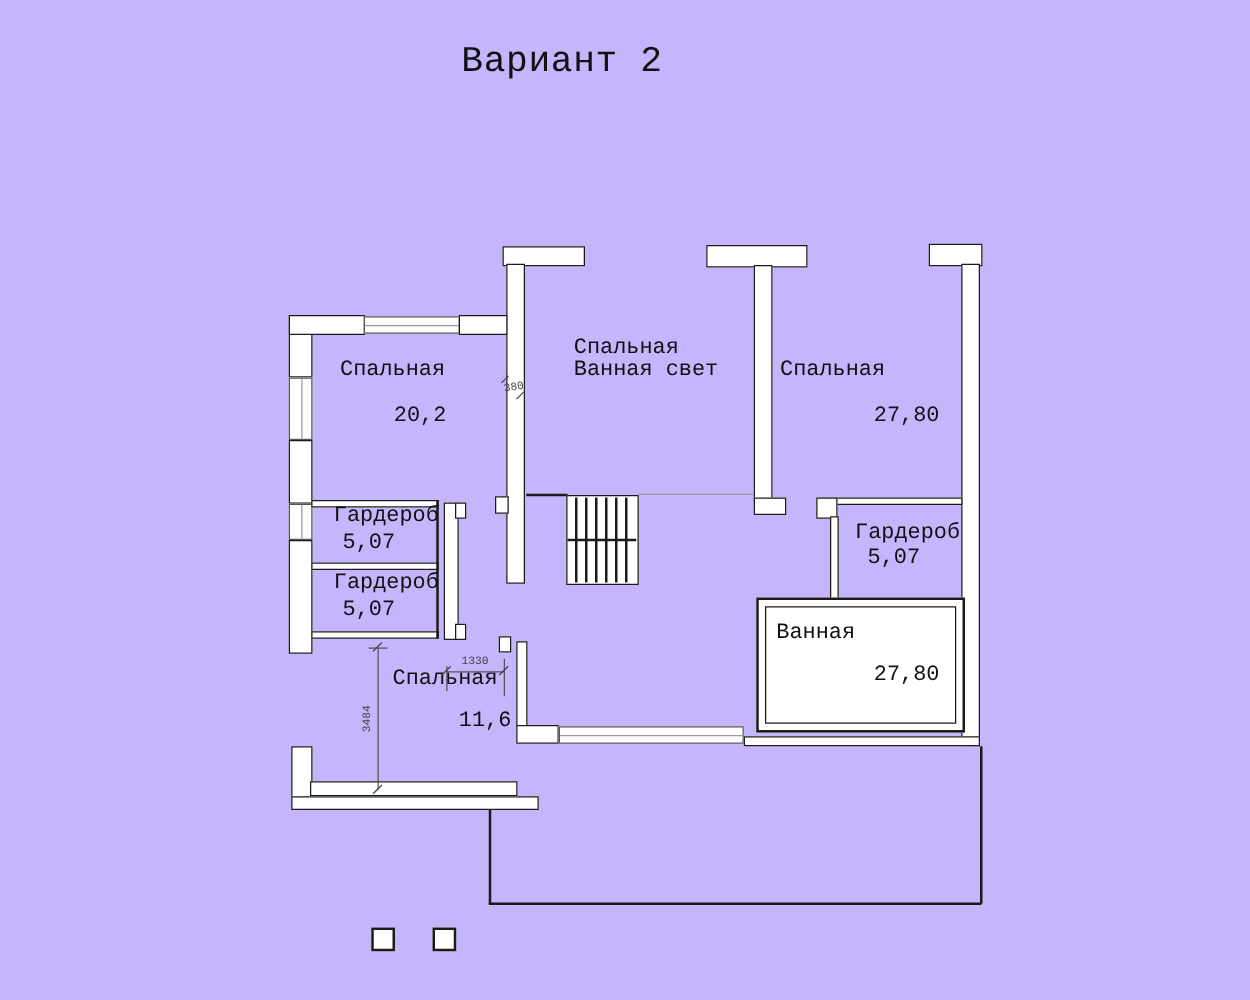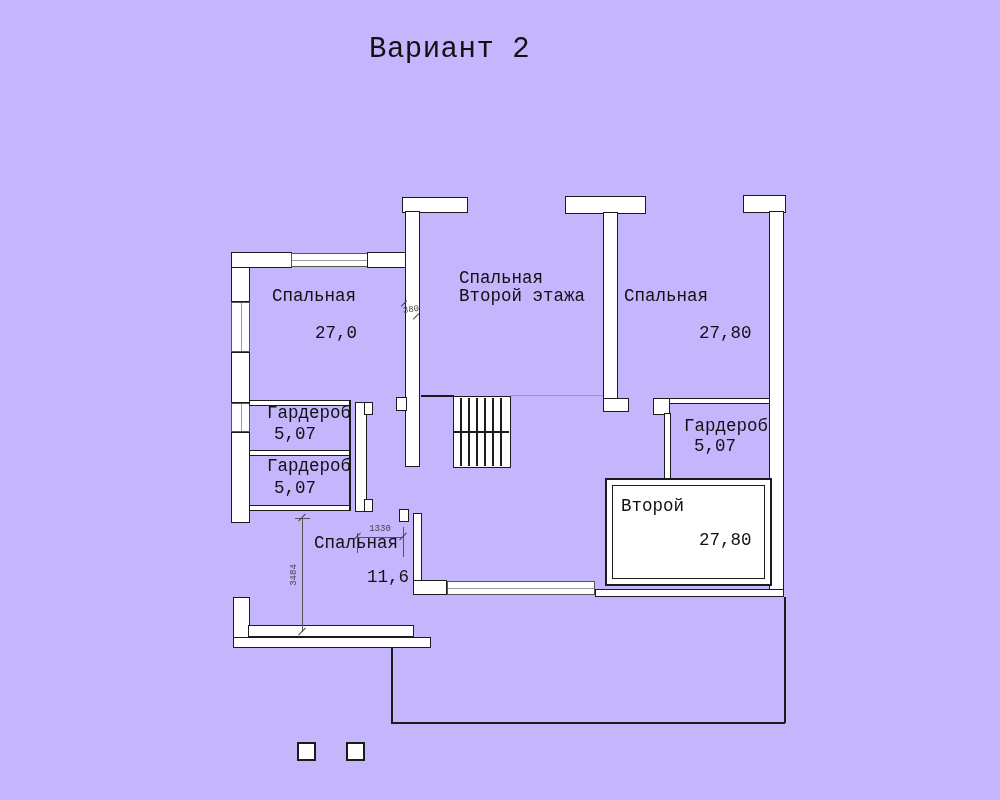--- a/index.html
+++ b/index.html
@@ -90,38 +90,38 @@
   <div class="wall" style="left:612px;top:485px;width:153px;height:94px;"></div>
 
   <div class="line" style="left:391px;top:648px;width:1.5px;height:75px;"></div>
   <div class="line" style="left:391px;top:722px;width:394px;height:1.5px;"></div>
   <div class="line" style="left:784px;top:597px;width:1.5px;height:126px;"></div>
 
   <div class="sq" style="left:297px;top:742px;"></div>
   <div class="sq" style="left:346px;top:742px;"></div>
 
   <div class="rname" style="left:272px;top:286px;">Спальная</div>
-  <div class="rarea" style="left:315px;top:323px;">27,0</div>
+  <div class="rarea" style="left:315px;top:323px;">20,2</div>
 
   <div class="rname" style="left:459px;top:268px;">Спальная</div>
-  <div class="rname" style="left:459px;top:286px;">Второй этажа</div>
+  <div class="rname" style="left:459px;top:286px;">Ванная свет</div>
 
   <div class="rname" style="left:624px;top:286px;">Спальная</div>
   <div class="rarea" style="left:699px;top:323px;">27,80</div>
 
   <div class="rname" style="left:267px;top:403px;">Гардероб</div>
   <div class="rarea" style="left:274px;top:424px;">5,07</div>
 
   <div class="rname" style="left:267px;top:456px;">Гардероб</div>
   <div class="rarea" style="left:274px;top:478px;">5,07</div>
 
   <div class="rname" style="left:684px;top:416px;">Гардероб</div>
   <div class="rarea" style="left:694px;top:436px;">5,07</div>
 
-  <div class="rname" style="left:621px;top:496px;">Второй</div>
+  <div class="rname" style="left:621px;top:496px;">Ванная</div>
   <div class="rarea" style="left:699px;top:530px;">27,80</div>
 
   <div class="rname" style="left:314px;top:533px;">Спальная</div>
   <div class="rarea" style="left:367px;top:567px;">11,6</div>
 
   <div class="dim" style="left:403px;top:305px;transform:rotate(-8deg);">380</div>
   <div class="tick" style="left:400px;top:303px;width:8px;"></div>
   <div class="tick" style="left:412px;top:316px;width:8px;"></div>
 
   <div class="dim" style="left:357px;top:524px;width:46px;text-align:center;">1330</div>

